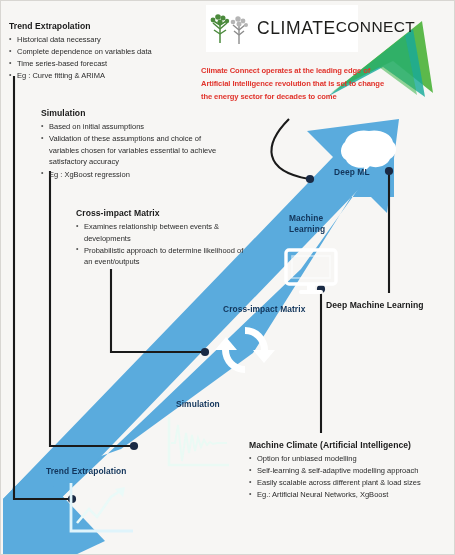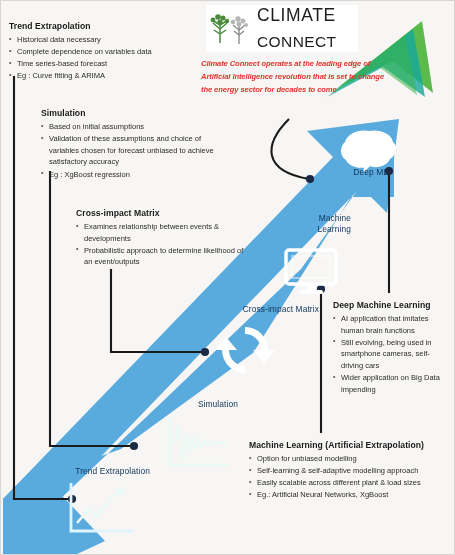--- a/index.html
+++ b/index.html
@@ -43,40 +43,38 @@
     background: #ffffff;
     display: flex;
     align-items: center;
     gap: 3px;
     padding-left: 2px;
     box-sizing: border-box;
   }
   .logo-mark { flex: 0 0 auto; }
   .logo-words {
     display: flex;
-    flex-direction: column;
+    flex-direction: row;
     line-height: 0.92;
     color: #1d1d1b;
     font-size: 17.5px;
     letter-spacing: 0.6px;
-    gap: 12px;
   }
   .logo-words span { display: block; }
   .logo-climate { font-weight: 400; }
   .logo-connect { font-weight: 400; font-size: 15.5px; letter-spacing: 0.4px; }
 
   
   .tagline {
     position: absolute;
     left: 200px;
-    top: 56px;
+    top: 63px;
     width: 185px;
     color: #e1342c;
     font-size: 7.6px;
-    font-style: italic;
     font-weight: bold;
     line-height: 1.72;
     letter-spacing: -0.1px;
   }
 
   
   .block { position: absolute; }
   .block h3 {
     margin: 0 0 3px 0;
     font-size: 8.6px;
@@ -101,30 +99,30 @@
     content: "\2022";
     position: absolute;
     left: 0;
     top: -0.5px;
     color: #555;
     font-size: 7px;
   }
   #block-trend      { left: 8px;   top: 20px;  width: 190px; }
   #block-simulation { left: 40px;  top: 107px; width: 185px; }
   #block-cim        { left: 75px;  top: 207px; width: 175px; }
-  #block-dml        { left: 332px; top: 299px; width: 118px; }
+  #block-dml        { left: 325px; top: 299px; width: 118px; }
   #block-ml         { left: 248px; top: 439px; width: 203px; }
 
   
   .arrow-label {
     position: absolute;
     color: #12355b;
-    font-weight: normal;
+    font-weight: bold;
     font-size: 8.4px;
-    text-align: right;
+    text-align: left;
     line-height: 1.25;
     letter-spacing: 0.1px;
   }
   #label-deepml   { left: 333px; top: 166px; width: 54px; }
   #label-mlearn   { left: 288px; top: 212px; width: 62px; }
   #label-cim-arrow{ left: 222px; top: 303px; width: 96px; }
   #label-sim      { left: 175px; top: 398px; width: 62px; }
   #label-trend    { left: 45px;  top: 465px; width: 104px; }
 
   
@@ -267,44 +265,39 @@
       <li>Complete dependence on variables data</li>
       <li>Time series-based forecast</li>
       <li>Eg : Curve fitting &amp; ARIMA</li>
     </ul>
   </div>
 
   <div class="block" id="block-simulation">
     <h3>Simulation</h3>
     <ul>
       <li>Based on initial assumptions</li>
-      <li>Validation of these assumptions and choice of variables chosen for forecast unbiased to achieve satisfactory accuracy</li>
+      <li>Validation of these assumptions and choice of variables chosen for variables essential to achieve satisfactory accuracy</li>
       <li>Eg : XgBoost regression</li>
     </ul>
   </div>
 
   <div class="block" id="block-cim">
     <h3>Cross-impact Matrix</h3>
     <ul>
       <li>Examines relationship between events &amp; developments</li>
       <li>Probabilistic approach to determine likelihood of an event/outputs</li>
     </ul>
   </div>
 
   <div class="block" id="block-dml">
     <h3>Deep Machine Learning</h3>
-    <ul>
-      <li>AI application that imitates human brain functions</li>
-      <li>Still evolving, being used in smartphone cameras, self-driving cars</li>
-      <li>Wider application on Big Data impending</li>
-    </ul>
   </div>
 
   <div class="block" id="block-ml">
-    <h3>Machine Learning (Artificial Extrapolation)</h3>
+    <h3>Machine Climate (Artificial Intelligence)</h3>
     <ul>
       <li>Option for unbiased modelling</li>
       <li>Self-learning &amp; self-adaptive modelling approach</li>
       <li>Easily scalable across different plant &amp; load sizes</li>
       <li>Eg.: Artificial Neural Networks, XgBoost</li>
     </ul>
   </div>
 
   <div class="arrow-label" id="label-deepml">Deep ML</div>
   <div class="arrow-label" id="label-mlearn">Machine Learning</div>

